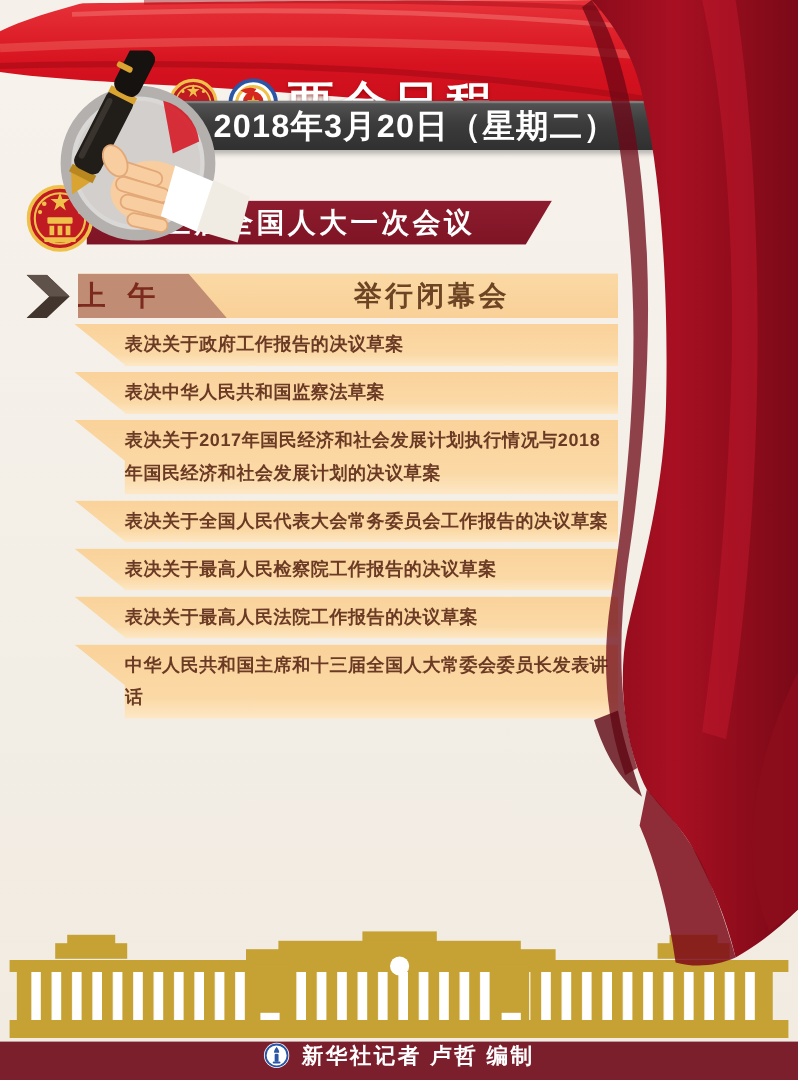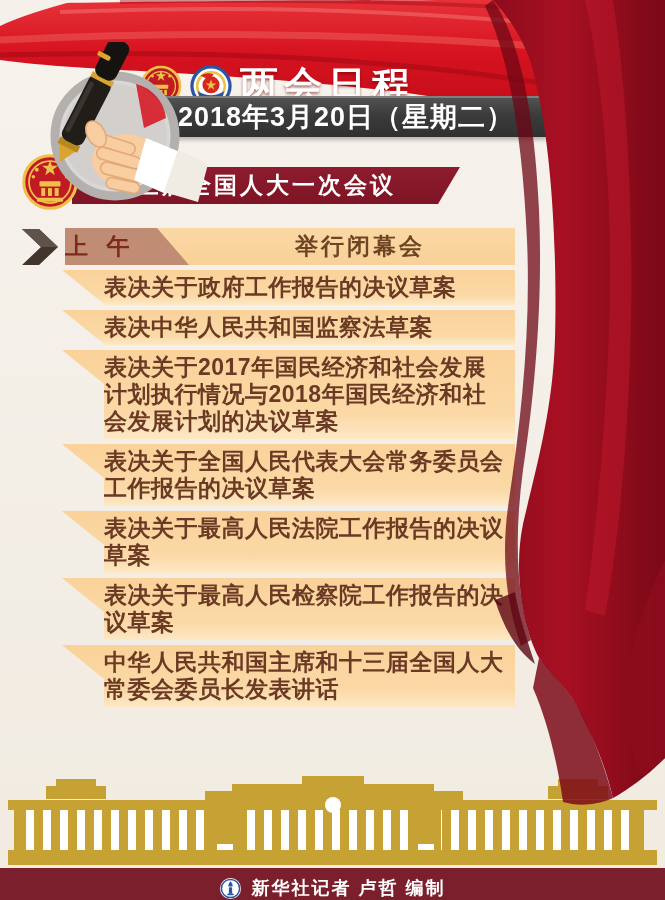--- a/index.html
+++ b/index.html
@@ -15,21 +15,21 @@
   #pen-illus{left:8px;top:42px;z-index:4;pointer-events:none;}
   .title-row{left:140px;top:20px;z-index:3;display:flex;align-items:center;gap:8px;margin-top:40px;}
   .main-title{
     color:#fff;font-size:38px;font-weight:bold;letter-spacing:6px;margin:0;
     text-shadow:0 2px 3px rgba(110,0,0,.55);
   }
   .date-banner{
     left:145px;top:84px;width:402px;height:41px;z-index:3;
     background:linear-gradient(180deg,#555 0%,#3c3c3c 45%,#303030 100%);
     box-shadow:inset 0 2px 0 rgba(255,255,255,.25), inset 2px 0 0 rgba(255,255,255,.15), 0 3px 4px rgba(0,0,0,.25);
-    display:flex;align-items:center;justify-content:center;margin-top:12px;
+    display:flex;align-items:center;justify-content:center;
   }
   .date-banner span{color:#fff;font-size:27px;font-weight:bold;letter-spacing:1px;}
   
   .session-emblem{left:22px;top:154px;z-index:3;}
   .session-banner{
     left:72px;top:167px;width:388px;height:37px;z-index:2;
     background:linear-gradient(180deg,#8d1c2e,#7e1425);
     clip-path:polygon(0 0,100% 0,calc(100% - 22px) 100%,0 100%);
     display:flex;align-items:center;justify-content:center;
   }
@@ -50,27 +50,27 @@
     position:absolute;left:140px;right:0;top:0;height:100%;
     display:flex;align-items:center;justify-content:center;
   }
   .period-event span{color:#6d4524;font-size:23px;font-weight:bold;letter-spacing:3px;}
   
   .agenda{left:62px;top:270px;width:453px;z-index:2;list-style:none;margin:0;padding:0;}
   .agenda li{
     background:linear-gradient(180deg,#fad29a 0%,#fbd9a6 72%,#fde8c6 100%);
     clip-path:polygon(0 0,100% 0,100% 100%,42px 100%,42px 34px);
     padding:4px 6px 4px 42px;margin-bottom:5px;
-    color:#6a3a24;font-size:23px;font-weight:bold;line-height:27px;letter-spacing:.5px;
+    color:#6a3a24;font-size:15px;font-weight:bold;line-height:27px;letter-spacing:.5px;
   }
   
   #building{left:0;top:776px;z-index:3;}
   .footer-bar{
     left:0;top:868px;width:665px;height:32px;z-index:6;background:#7b1f2c;
-    display:flex;align-items:flex-end;justify-content:center;gap:9px;
+    display:flex;align-items:flex-start;justify-content:center;gap:9px;
   }
   .footer-bar span{color:#fff;font-size:18px;font-weight:bold;letter-spacing:2px;}
   #curtain{right:0;top:0;z-index:5;pointer-events:none;}
 </style>
 </head>
 <body>
 
 <div class="poster">
 
   <svg id="ribbon" class="abs" width="665" height="135" viewBox="0 0 665 135">
@@ -175,22 +175,22 @@
     <div class="period-event">
       <span>举行闭幕会</span>
     </div>
   </div>
 
   <ul class="agenda abs">
     <li>表决关于政府工作报告的决议草案</li>
     <li>表决中华人民共和国监察法草案</li>
     <li>表决关于2017年国民经济和社会发展计划执行情况与2018年国民经济和社会发展计划的决议草案</li>
     <li>表决关于全国人民代表大会常务委员会工作报告的决议草案</li>
+    <li>表决关于最高人民检察院工作报告的决议草案</li>
     <li>表决关于最高人民法院工作报告的决议草案</li>
-    <li>表决关于最高人民检察院工作报告的决议草案</li>
     <li>中华人民共和国主席和十三届全国人大常委会委员长发表讲话</li>
   </ul>
 
   <svg id="building" class="abs" width="665" height="92" viewBox="0 0 665 92">
     <defs>
       <pattern id="cols" width="17" height="1" patternUnits="userSpaceOnUse">
         <rect x="0" y="0" width="9" height="1" fill="#c6a133"></rect>
       </pattern>
     </defs>
     <g>

